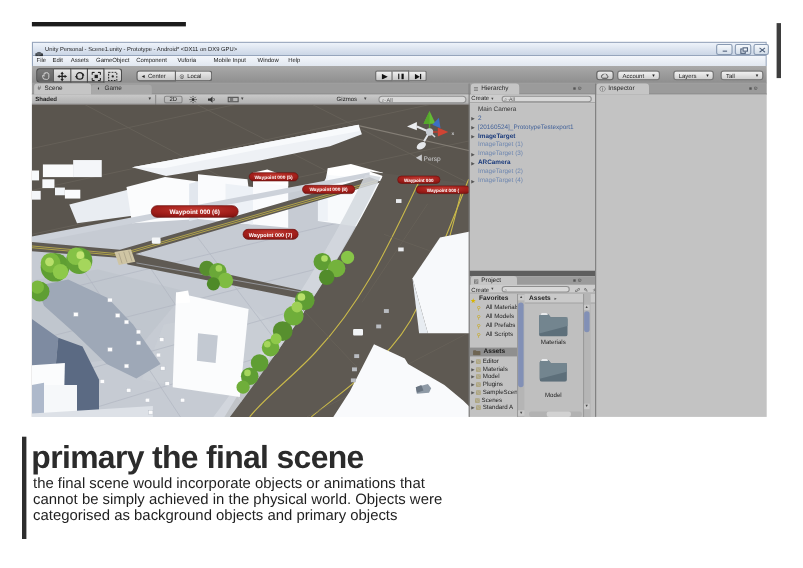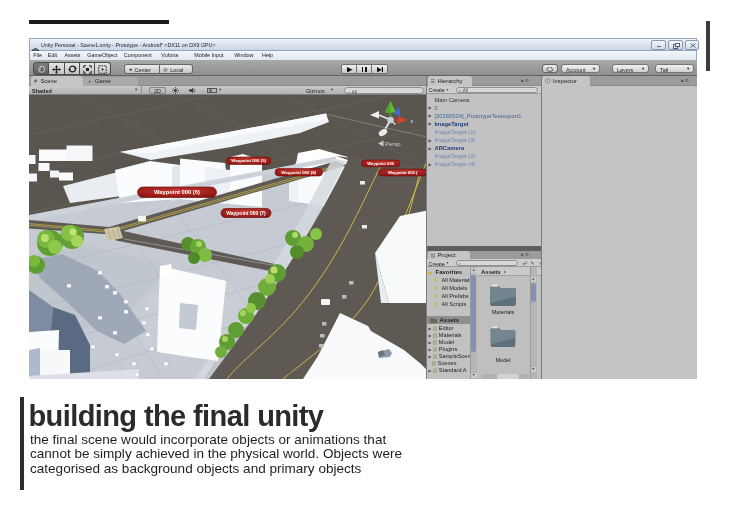--- a/index.html
+++ b/index.html
@@ -504,14 +504,14 @@
       <span class="abs" style="left:11px;top:2px;">Inspector</span>
     </div>
   <span class="abs" style="left:652px;top:40px;font-size:4.5px;color:#555;">■ ⚙</span>
   <div class="abs" style="left:512px;top:47.5px;width:156px;height:293.5px;background:#c3c3c3;"></div>
 
   <div class="abs" style="left:397px;top:38px;width:1px;height:303px;background:#7b7b7b;"></div>
   <div class="abs" style="left:511.5px;top:38px;width:1px;height:303px;background:#7b7b7b;"></div>
 </div>
 
 <div class="abs" style="left:20px;top:397px;width:3.5px;height:93px;background:#2d2d2d;"></div>
-<div class="abs" style="left:28.5px;top:399.5px;font-size:29px;font-weight:bold;color:#2b2b2b;letter-spacing:-0.6px;">building the final unity</div>
+<div class="abs" style="left:28.5px;top:399.5px;font-size:29px;font-weight:bold;color:#2b2b2b;letter-spacing:-0.6px;">primary the final scene</div>
 <div class="abs" style="left:30px;top:433px;font-size:13.55px;line-height:14.35px;color:#1f1f1f;">the final scene would incorporate objects or animations that<br>cannot be simply achieved in the physical world. Objects were<br>categorised as background objects and primary objects</div>
 
 </body></html>

